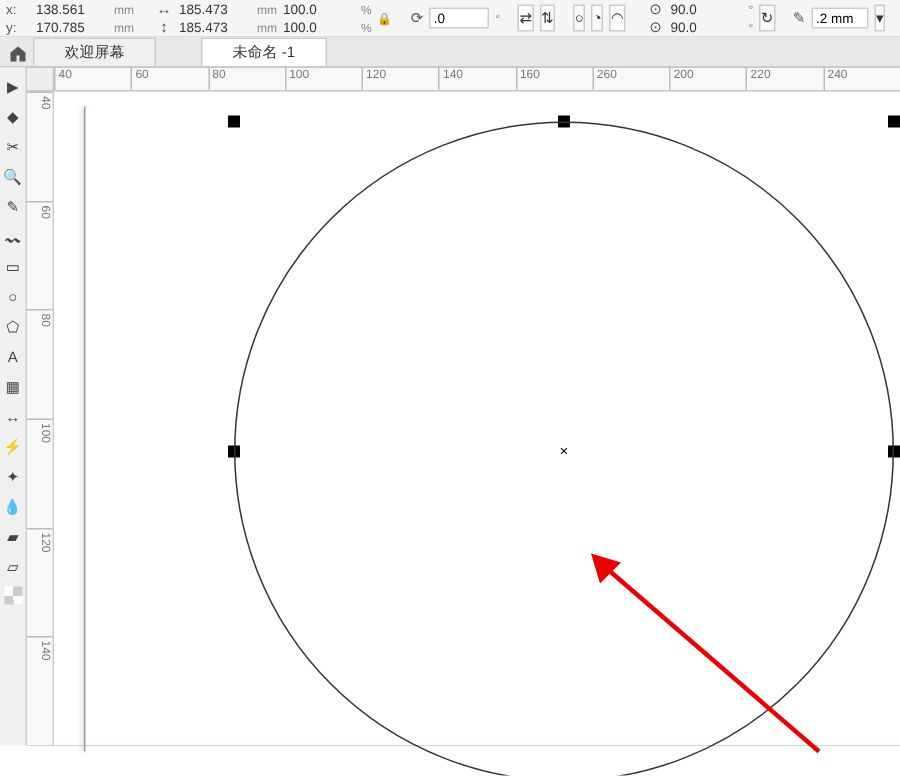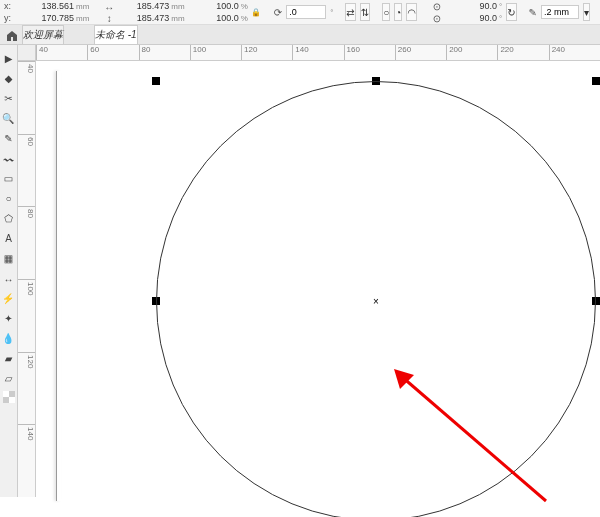--- a/index.html
+++ b/index.html
@@ -4,30 +4,30 @@
 <style>
   * { box-sizing: border-box; margin: 0; padding: 0; font-family: Arial, sans-serif; }
   body { width: 600px; height: 517px; overflow: hidden; background: #fff; font-size: 10px; color: #333; }
   
   .toolbar-row { display: flex; align-items: center; height: 25px; background: #f5f5f5; border-bottom: 1px solid #ddd; padding: 0 4px; gap: 4px; }
   .toolbar-row .sep { width: 1px; height: 18px; background: #ccc; margin: 0 2px; }
   
   .field-group { display: flex; flex-direction: column; gap: 0; }
   .field-row { display: flex; align-items: center; gap: 2px; height: 12px; }
   .field-label { font-size: 9px; color: #555; min-width: 18px; }
-  .field-value { font-size: 9px; color: #333; width: 50px; text-align: right; }
+  .field-value { font-size: 9px; color: #333; width: 50px; text-align: left; }
   .field-unit { font-size: 8px; color: #888; }
   
   .mini-input { width: 40px; height: 14px; font-size: 9px; border: 1px solid #ccc; padding: 0 2px; background: #fff; }
   .mini-icon { width: 16px; height: 16px; display: flex; align-items: center; justify-content: center; font-size: 10px; color: #555; cursor: pointer; }
   .mini-btn { width: 18px; height: 18px; border: 1px solid #ccc; background: #fafafa; display: flex; align-items: center; justify-content: center; font-size: 10px; cursor: pointer; }
   
   .tab-bar { display: flex; height: 20px; background: #e8e8e8; border-bottom: 1px solid #ccc; padding-left: 4px; gap: 2px; align-items: flex-end; }
   .tab-home { width: 16px; height: 16px; display: flex; align-items: center; justify-content: center; }
-  .tab { padding: 2px 0; font-size: 10px; background: #f0f0f0; border: 1px solid #ccc; border-bottom: none; cursor: pointer; font-style: italic; }
+  .tab { padding: 2px 20px; font-size: 10px; background: #f0f0f0; border: 1px solid #ccc; border-bottom: none; cursor: pointer; }
   .tab.active { background: #fff; margin-left: 28px; }
   
   .workspace { display: flex; height: calc(517px - 45px - 20px); }
   .left-tools { width: 18px; background: #f0f0f0; border-right: 1px solid #ccc; display: flex; flex-direction: column; gap: 6px; padding-top: 6px; align-items: center; }
   .tool { width: 14px; height: 14px; display: flex; align-items: center; justify-content: center; font-size: 10px; color: #444; cursor: pointer; }
   
   .canvas-area { flex: 1; position: relative; background: #0f766e; }
   .ruler-h { position: absolute; top: 0; left: 18px; right: 0; height: 16px; background: #f8f8f8; border-bottom: 1px solid #ccc; display: flex; }
   .ruler-h .tick { flex: 1; position: relative; border-left: 1px solid #bbb; font-size: 8px; color: #777; padding-left: 2px; }
   .ruler-v { position: absolute; top: 16px; left: 0; bottom: 0; width: 18px; background: #f8f8f8; border-right: 1px solid #ccc; display: flex; flex-direction: column; }

